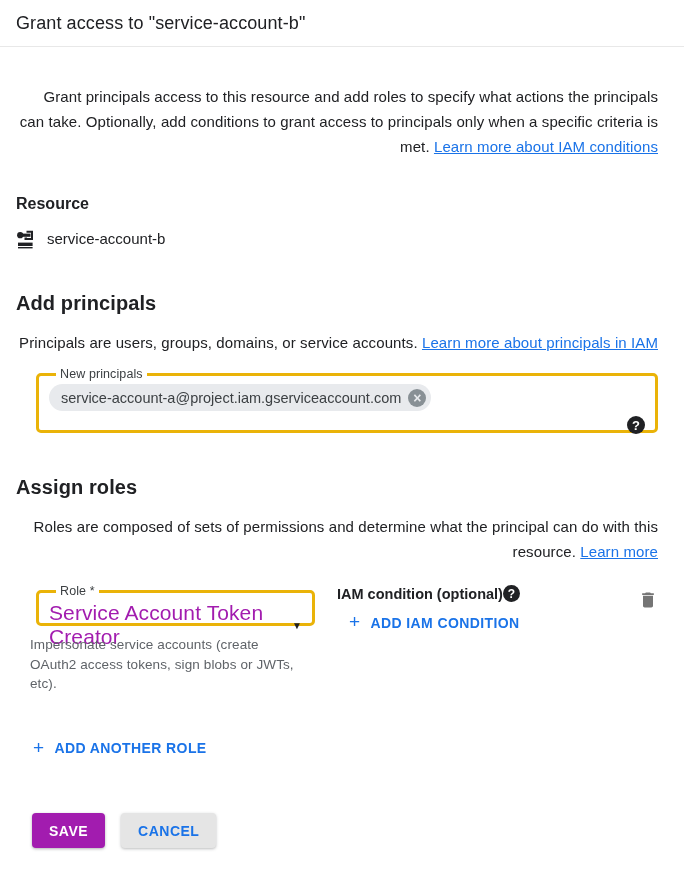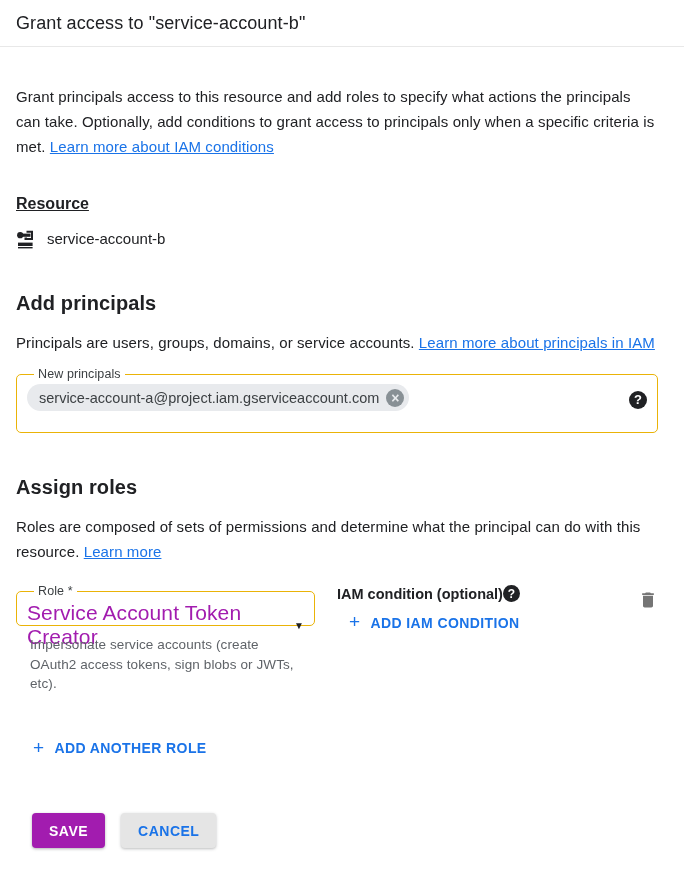--- a/index.html
+++ b/index.html
@@ -21,35 +21,35 @@
   .dialog-title { font-size: 18px; font-weight: 400; color: #202124; letter-spacing: 0.1px; }
 
   
   .content { padding: 0 26px 0 16px; }
 
   p.body-text {
     font-size: 15px;
     line-height: 25px;
     color: #202124;
     letter-spacing: 0.1px;
+    text-align: right;
   }
   .intro { margin-top: 37px; }
 
   a.link {
     color: #1a73e8;
     text-decoration: underline;
     cursor: pointer;
   }
 
   h3.section-sub {
     margin-top: 36px;
     font-size: 16px;
     font-weight: 700;
     color: #202124;
-    text-decoration: underline;
   }
   h2.section-heading {
     margin-top: 43px;
     font-size: 20px;
     font-weight: 700;
     color: #202124;
     letter-spacing: 0.1px;
   }
   .section-desc { margin-top: 15px; }
 
@@ -58,36 +58,37 @@
     margin-top: 17px;
     display: flex;
     align-items: flex-start;
     gap: 10px;
   }
   .resource-name { font-size: 15px; color: #202124; }
   .sa-icon svg { display: block; }
 
   
   fieldset.outlined {
-    border: 1px solid #eab308;
+    border: 3px solid #eab308;
     border-radius: 5px;
     padding: 2px 10px 8px 10px;
+    margin-left: 20px;
   }
   fieldset.outlined legend {
     font-size: 12.5px;
     color: #3c4043;
     padding: 0 4px;
     margin-left: 7px;
     letter-spacing: 0.1px;
   }
   .principals-field {
     margin-top: 12px;
     height: 66px;
   }
-  .principals-inner { display: flex; align-items: center; }
+  .principals-inner { display: flex; align-items: flex-start; flex-direction: column; }
 
   
   .chip {
     display: inline-flex;
     align-items: center;
     gap: 7px;
     background: #e8eaed;
     border-radius: 14px;
     height: 27px;
     padding: 0 5px 0 12px;

